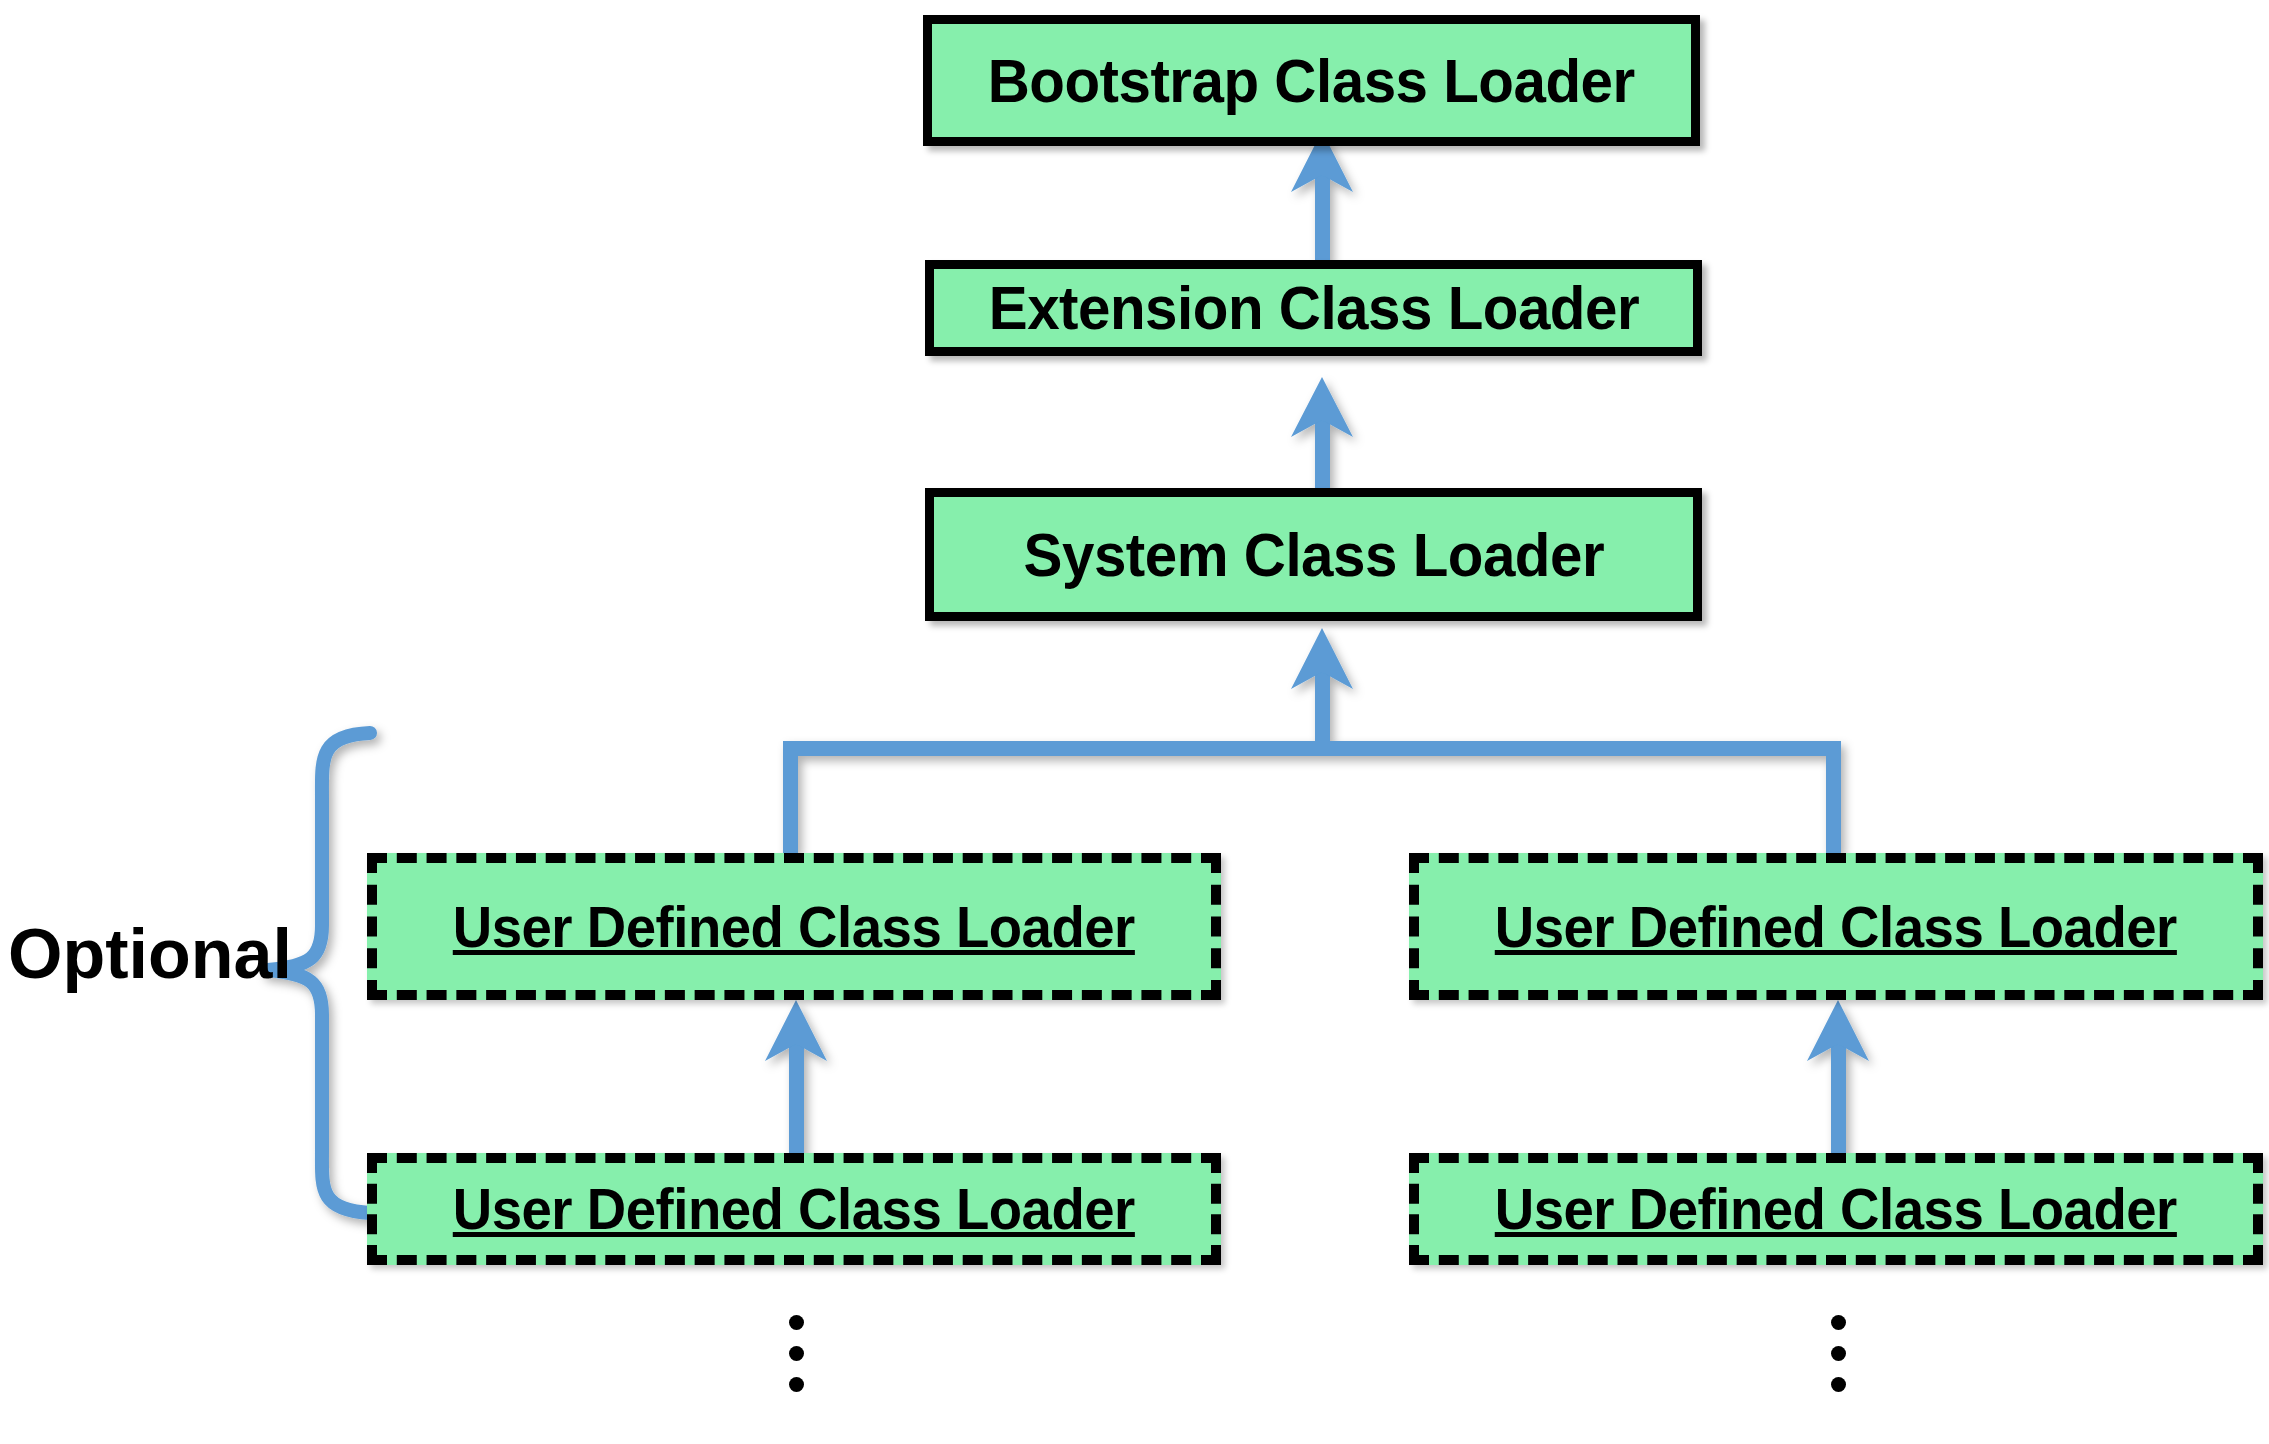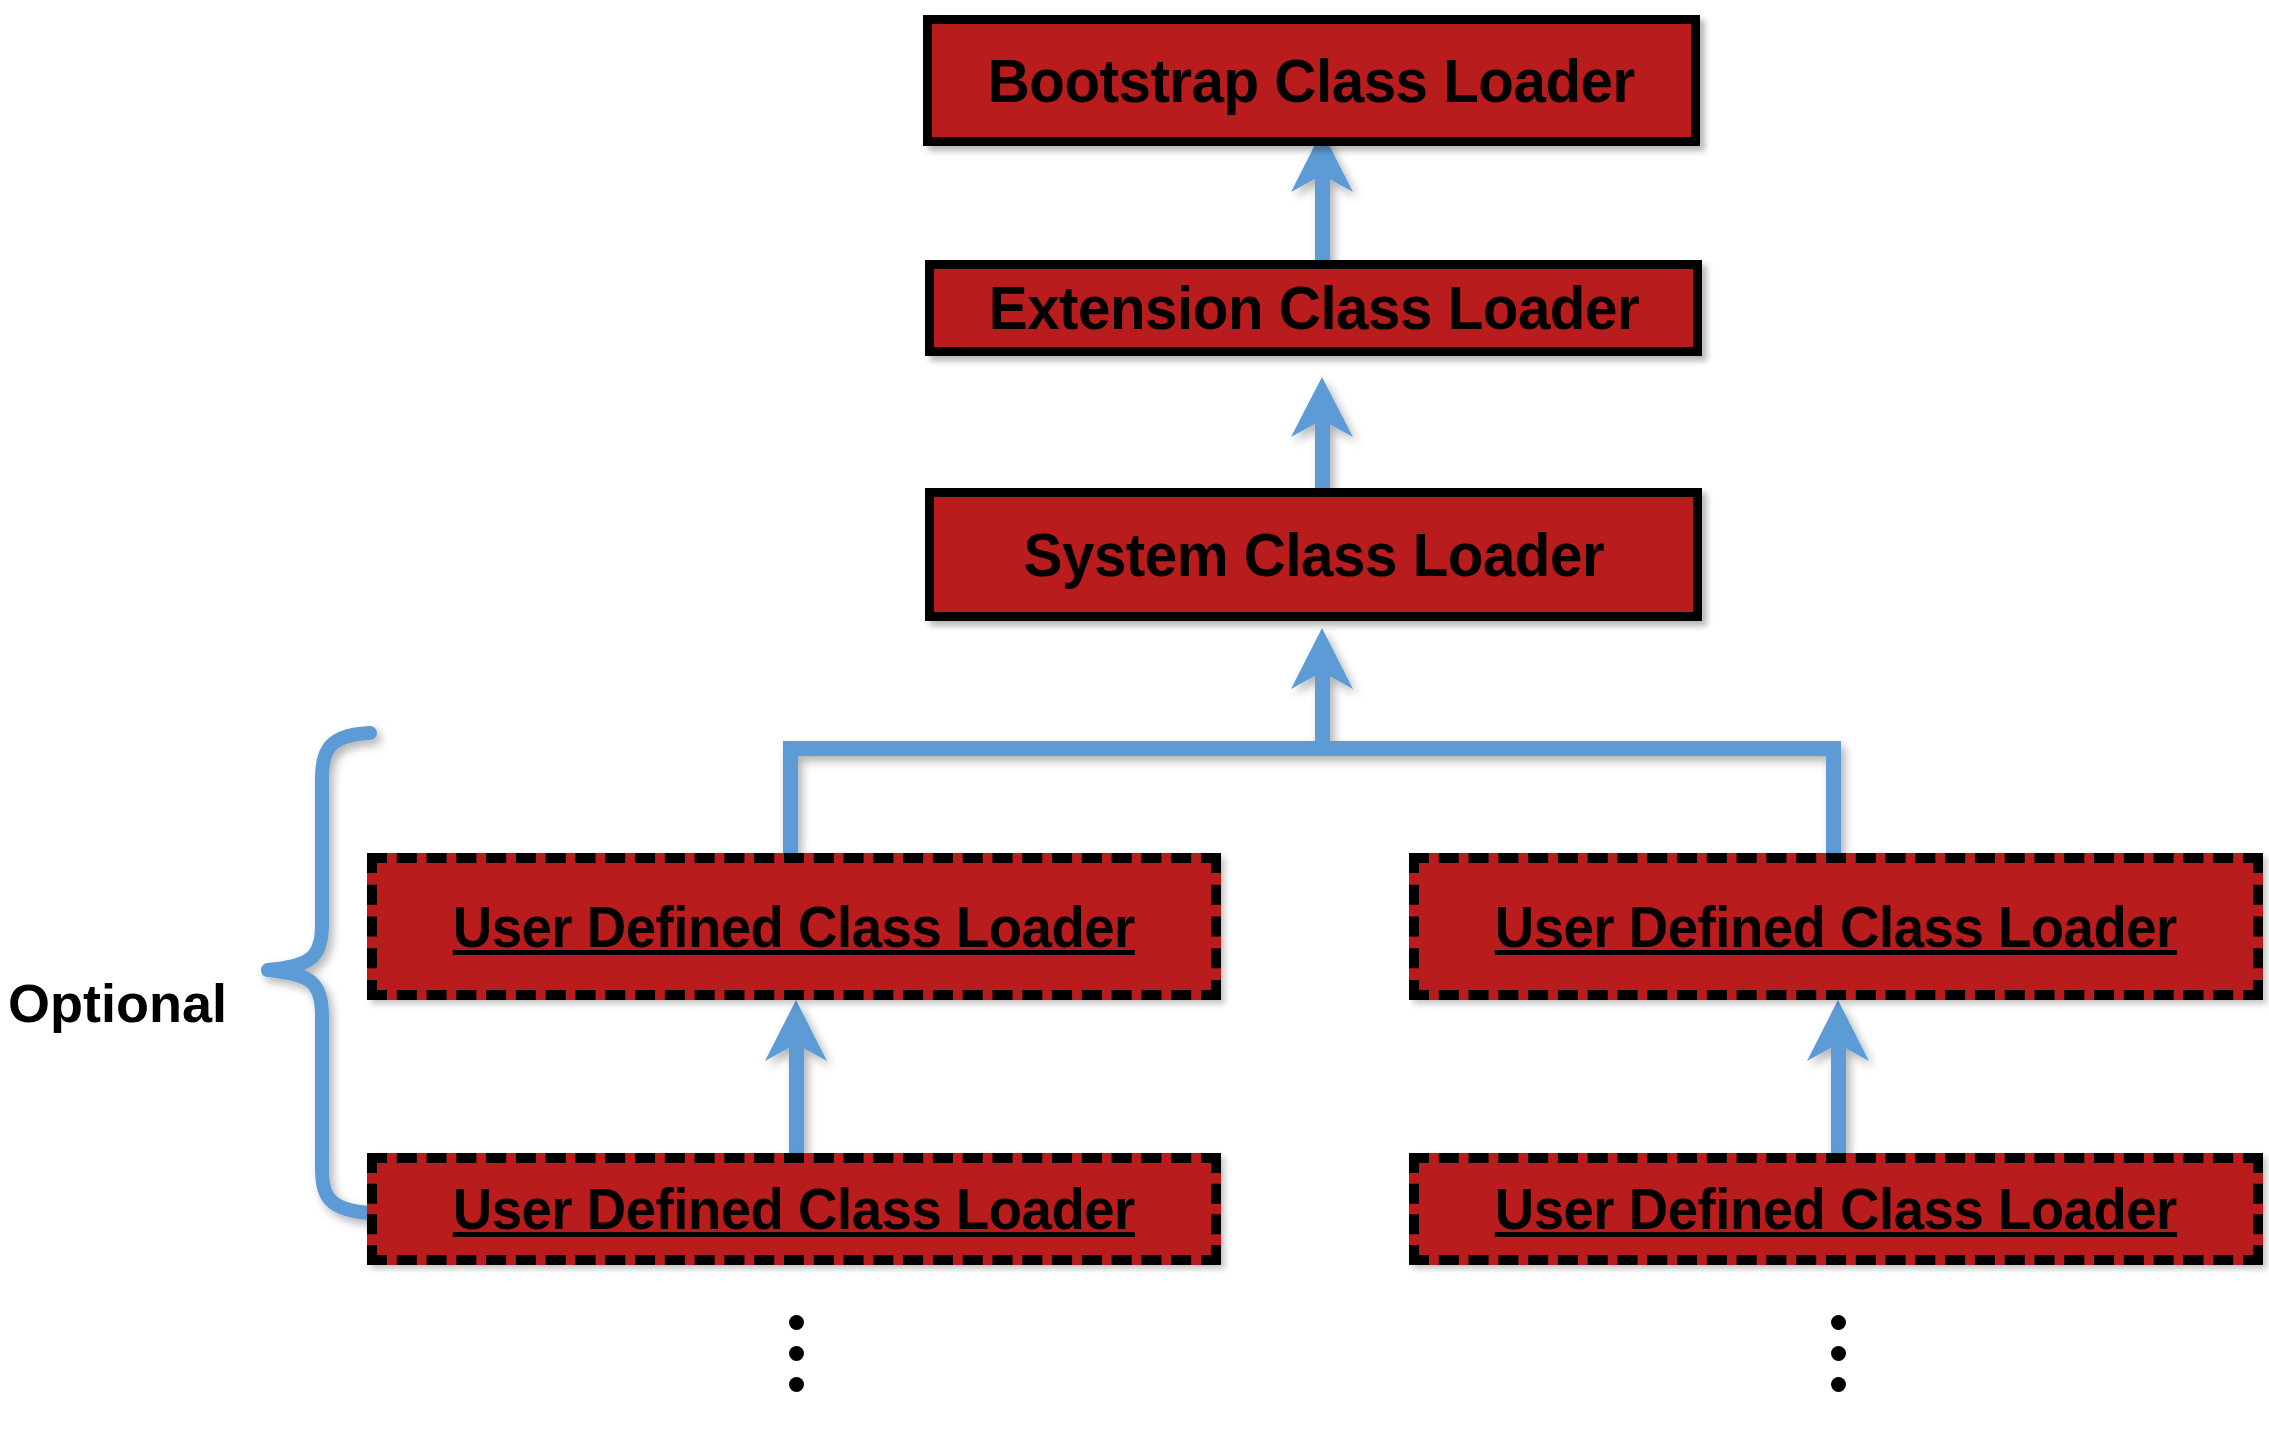--- a/index.html
+++ b/index.html
@@ -7,21 +7,21 @@
     width:2269px;height:1444px;position:relative;overflow:hidden;
     font-family:"Liberation Sans","DejaVu Sans",sans-serif;
     -webkit-font-smoothing:antialiased;
   }
   #stage{position:absolute;left:0;top:0;width:2269px;height:1444px;}
 
   
   .node{
     position:absolute;
     box-sizing:border-box;
-    background:#b91c1c;
+    background:#86efac;
     display:flex;align-items:center;justify-content:center;
     border:9px solid #000000;
     box-shadow:5px 5px 6px rgba(0,0,0,0.28);
   }
   .node .label{
     font-size:62px;
     font-weight:700;
     color:#000000;
     letter-spacing:-0.5px;
     white-space:nowrap;
@@ -36,24 +36,24 @@
     text-decoration:underline;
   }
   .node.dashed .label{font-size:58px;}
 
   
   #wires{position:absolute;left:0;top:0;width:2269px;height:1444px;pointer-events:none;}
 
   
   #optional-label{
     position:absolute;
-    left:8px;top:972px;
+    left:8px;top:914px;
     width:252px;
     text-align:left;
-    font-size:54px;
+    font-size:70px;
     font-weight:700;
     color:#000000;
     letter-spacing:0px;
     white-space:nowrap;
   }
 
   
   .vdots{
     position:absolute;
     width:26px;

